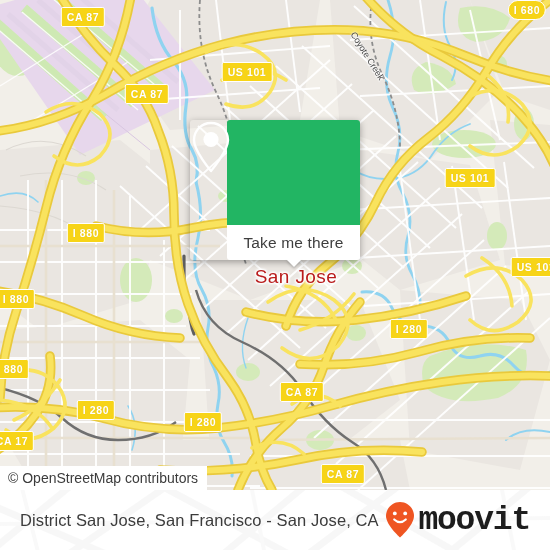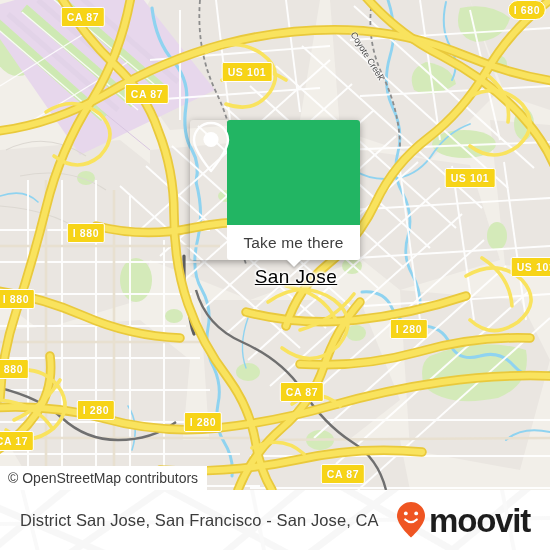--- a/index.html
+++ b/index.html
@@ -32,28 +32,27 @@
     padding: 3.5px 5px 4px 5px;
     white-space: nowrap;
     text-shadow: 0 0 1px rgba(150,120,0,.25);
     transform: translate(-50%, -50%);
   }
 
   
   .place-label {
     position: absolute;
     transform: translate(-50%, -50%);
-    color: #000000;
+    color: #b91c1c;
     font-size: 19px;
     font-family: "Liberation Sans", sans-serif;
     letter-spacing: .4px;
     text-shadow: 1px 1px 2px #fff, -1px 1px 2px #fff, 1px -1px 2px #fff, -1px -1px 2px #fff,
                  0 0 3px #fff, 0 0 4px #fff;
     white-space: nowrap;
-    text-decoration: underline;
   }
   .water-label {
     position: absolute;
     color: #4a4a4a;
     font-size: 9px;
     white-space: nowrap;
     text-shadow: 0 0 2px #fff, 0 0 3px #fff, 1px 1px 1px #fff;
   }
 
   
@@ -122,21 +121,21 @@
     color: #3c3c3c; font-size: 16.5px; letter-spacing: .1px;
     white-space: nowrap;
   }
   #footer-logo {
     position: relative;
     display: flex; align-items: center; gap: 3px;
   }
   #footer-logo .wordmark {
     color: #1d1d1d; font-size: 33px; font-weight: bold;
     letter-spacing: -1.2px; line-height: 1;
-    font-family: Liberation Sans, sans-serif;
+    font-family: Liberation Mono, monospace;
   }
 </style>
 </head>
 <body>
 
 <div id="app">
 
   <div id="map">
 
     <svg width="550" height="490" viewBox="0 0 550 490">

